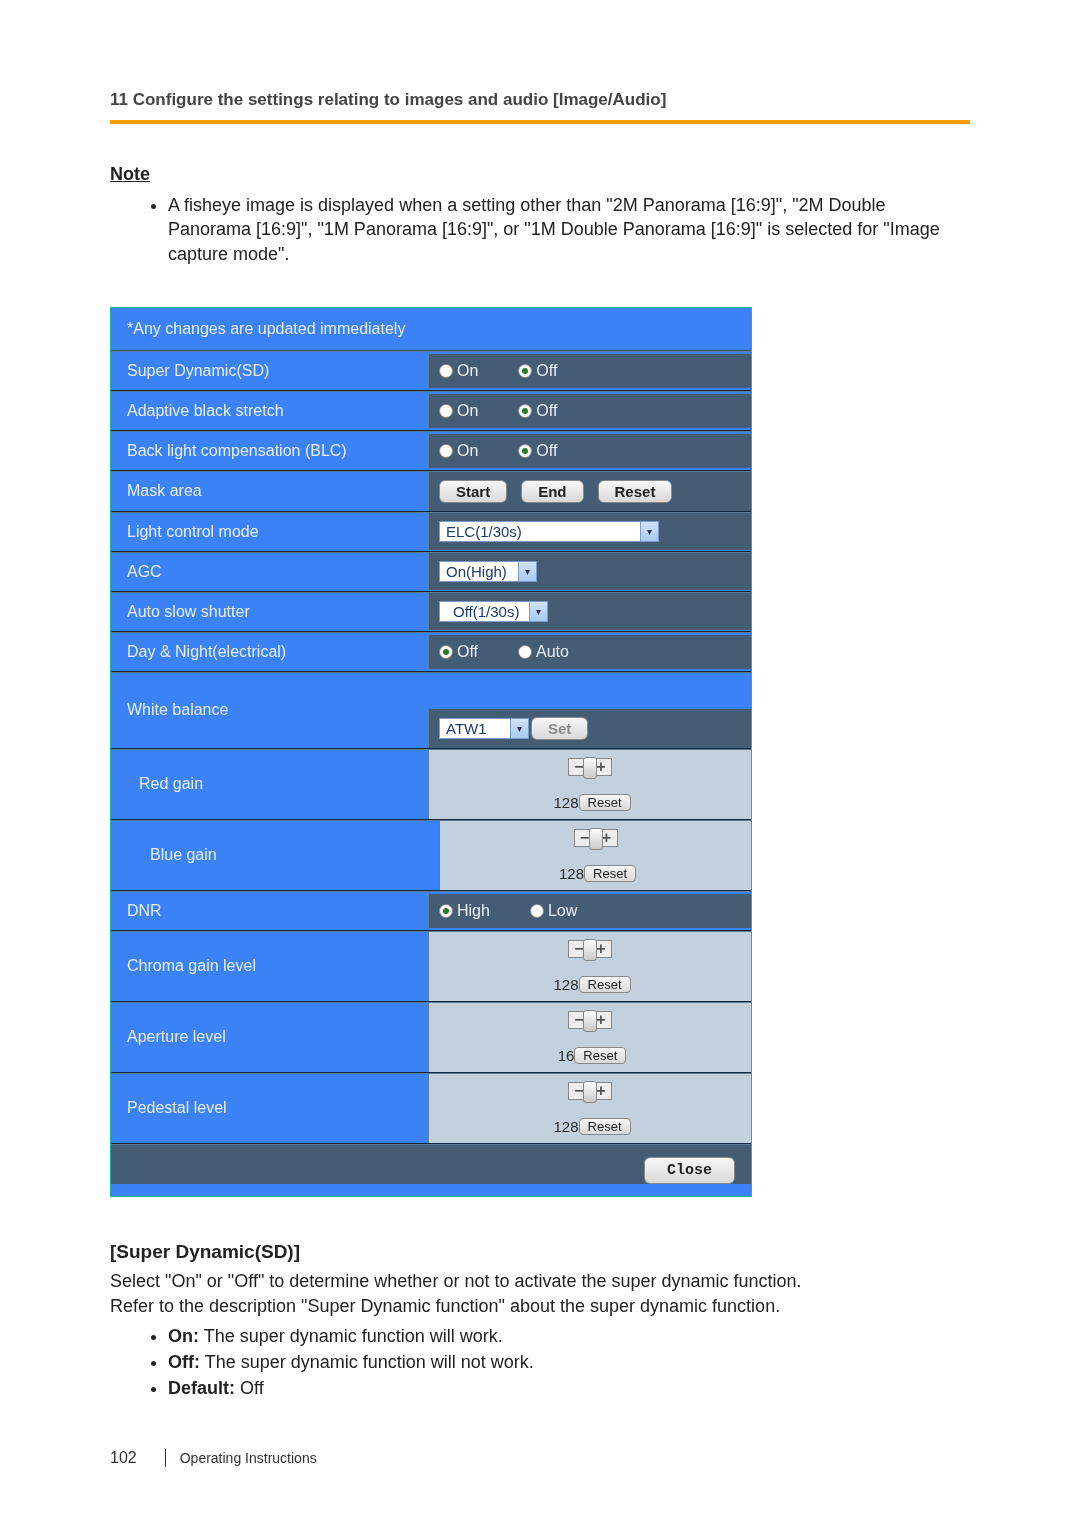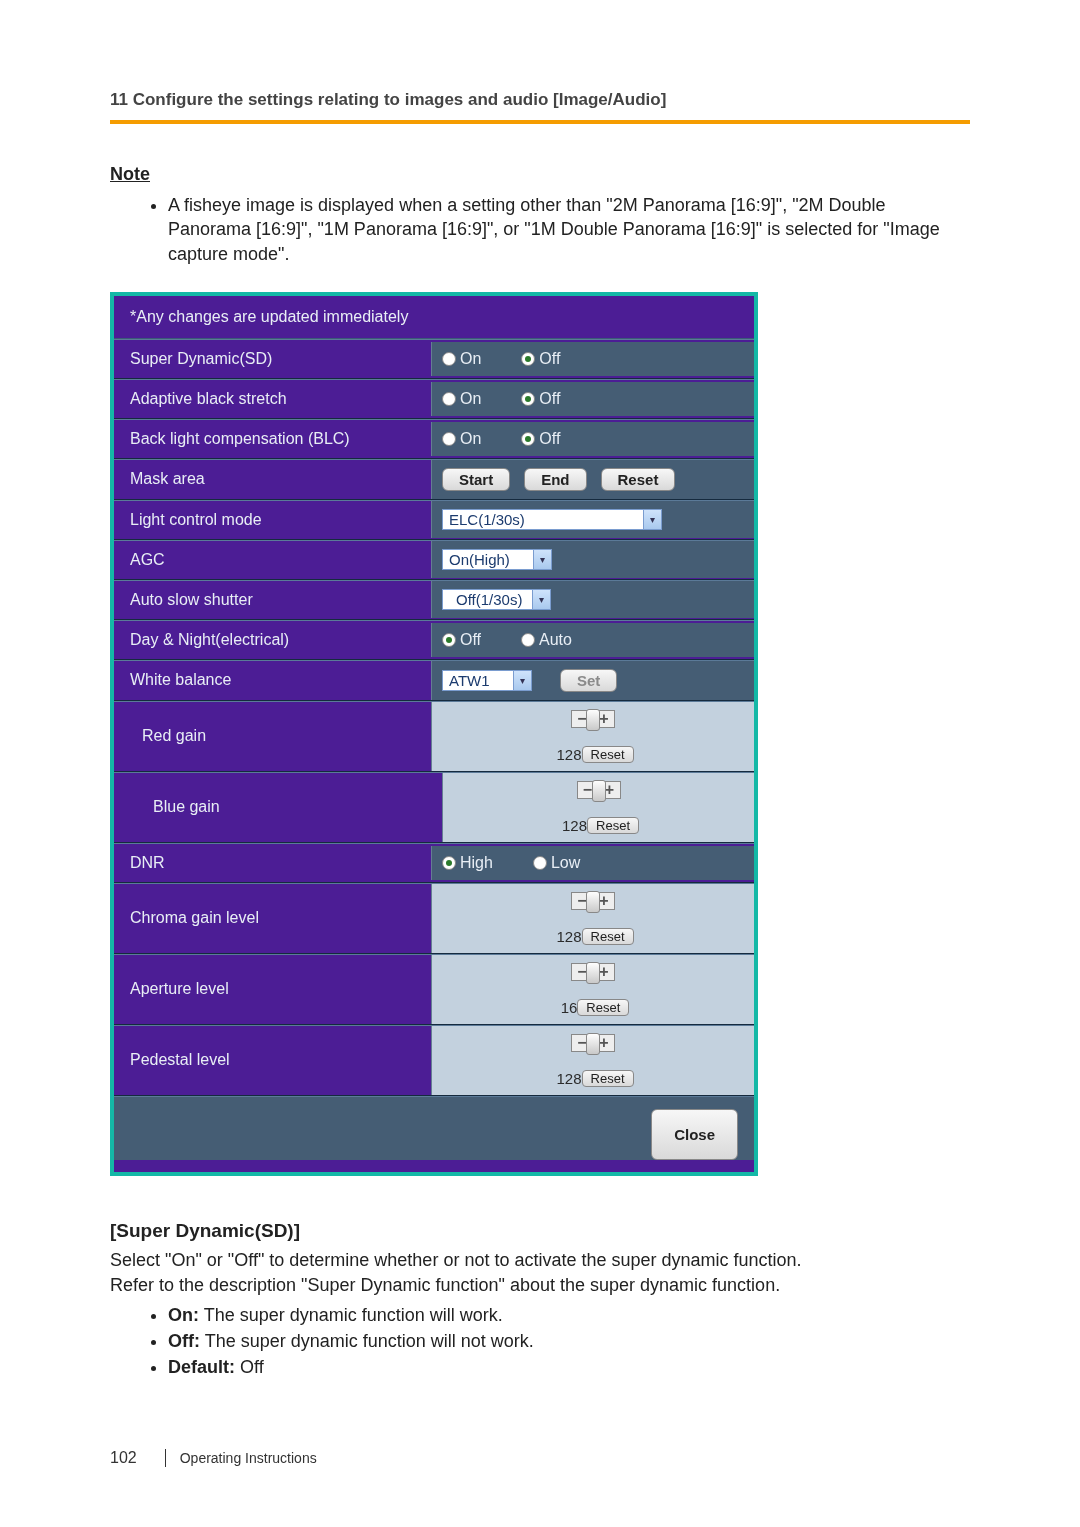--- a/index.html
+++ b/index.html
@@ -1,25 +1,25 @@
 <!DOCTYPE html>
 <html><head>
 <meta charset="utf-8">
 <style>
   * { box-sizing: border-box; margin: 0; padding: 0; }
   html, body { width: 1080px; height: 1527px; background: #ffffff; font-family: Arial, Helvetica, sans-serif; color: #222; }
   .page { padding: 90px 110px 40px 110px; }
   .header-line { font-weight: bold; font-size: 17px; color: #444; }
   .accent-rule { height: 4px; background: #f59c00; margin-top: 10px; margin-bottom: 40px; }
   .note-label { font-weight: bold; text-decoration: underline; font-size: 18px; }
-  .note-list { margin: 8px 0 26px 40px; font-size: 18px; line-height: 1.35; }
+  .note-list { margin: 8px 0 41px 40px; font-size: 18px; line-height: 1.35; }
   .note-list li { list-style: disc; margin-left: 18px; }
 
   
-  .panel-wrap { display: inline-block; border: 4px solid #14b8a6; background: #4c1d95; padding: 0 0 12px 0; }
+  .panel-wrap { display: inline-block; border: 1px solid #14b8a6; background: #3b82f6; padding: 0 0 12px 0; }
   .panel { width: 640px; color: #e8eef5; font-size: 16px; }
   .panel .notice { padding: 12px 16px; border-bottom: 1px solid #3b5a77; }
   .panel .section-title { background: #314f6d; padding: 10px 16px; border-top: 1px solid #5b7a98; border-bottom: 1px solid #152a3e; }
   .row { display: flex; align-items: center; border-top: 1px solid #5b7a98; border-bottom: 1px solid #152a3e; }
   .row .label { width: 317px; padding: 10px 16px; }
   .row .ctrl { flex: 1; background: #455d74; padding: 8px 10px; display: flex; align-items: center; gap: 16px; border-left: 1px solid #657d93; }
   .row .ctrl.light { background: #c3d1de; color: #2b2b2b; }
   .radio { display: inline-flex; align-items: center; gap: 4px; margin-right: 24px; }
   .radio .dot { width: 14px; height: 14px; border: 1px solid #888; border-radius: 50%; background: #fff; display: inline-flex; align-items: center; justify-content: center; }
   .radio.sel .dot::after { content: ""; width: 6px; height: 6px; background: #2b7a2b; border-radius: 50%; display: block; }
@@ -115,21 +115,21 @@
       <div class="row">
         <div class="label">Light control mode</div>
         <div class="ctrl">
           <div class="select" style="width:220px;"><span>ELC(1/30s)</span><span class="arrow">▾</span></div>
         </div>
       </div>
 
       <div class="row">
         <div class="label">AGC</div>
         <div class="ctrl">
-          <div class="select" style="width:110px;"><span>On(High)</span><span class="arrow">▾</span></div>
+          <div class="select" style="width:98px;"><span>On(High)</span><span class="arrow">▾</span></div>
         </div>
       </div>
 
       <div class="row">
         <div class="label">Auto slow shutter</div>
         <div class="ctrl">
           <div class="select" style="width:109px;padding-left:13px;"><span>Off(1/30s)</span><span class="arrow">▾</span></div>
         </div>
       </div>
 
@@ -142,21 +142,21 @@
             </span>
           <span class="radio">
               <span class="dot"></span>
               <span>Auto</span>
             </span>
         </div>
       </div>
 
       <div class="row">
         <div class="label">White balance</div>
-        <div class="ctrl" style="gap:28px;">
+        <div class="ctrl" style="gap:2px;margin-top:36px;">
           <div class="select" style="width:90px;"><span>ATW1</span><span class="arrow">▾</span></div>
           <button class="btn3d disabled">Set</button>
         </div>
       </div>
 
       <div class="row">
         <div class="label" style="padding-left:28px;">Red gain</div>
         <div class="ctrl light slider-cell">
           <div class="slider-line">
             <div class="sq">−</div>
@@ -248,21 +248,21 @@
             <div class="sq">+</div>
           </div>
           <div class="value-row">
               <span class="val">128</span>
               <button class="reset-btn">Reset</button>
             </div>
         </div>
       </div>
 
       <div class="close-row">
-        <button class="btn3d" style="padding:16px 22px;">Close</button>
+        <button class="btn3d" style="padding:4px 22px;font-family:Liberation Mono, monospace;">Close</button>
       </div>
     </div>
   </div>
 
   <div class="section-heading">[Super Dynamic(SD)]</div>
   <div class="body-text">Select "On" or "Off" to determine whether or not to activate the super dynamic function.</div>
   <div class="body-text">Refer to the description "Super Dynamic function" about the super dynamic function.</div>
   <ul class="opt-list">
     <li><b>On:</b><span> The super dynamic function will work.</span></li>
     <li><b>Off:</b><span> The super dynamic function will not work.</span></li>

